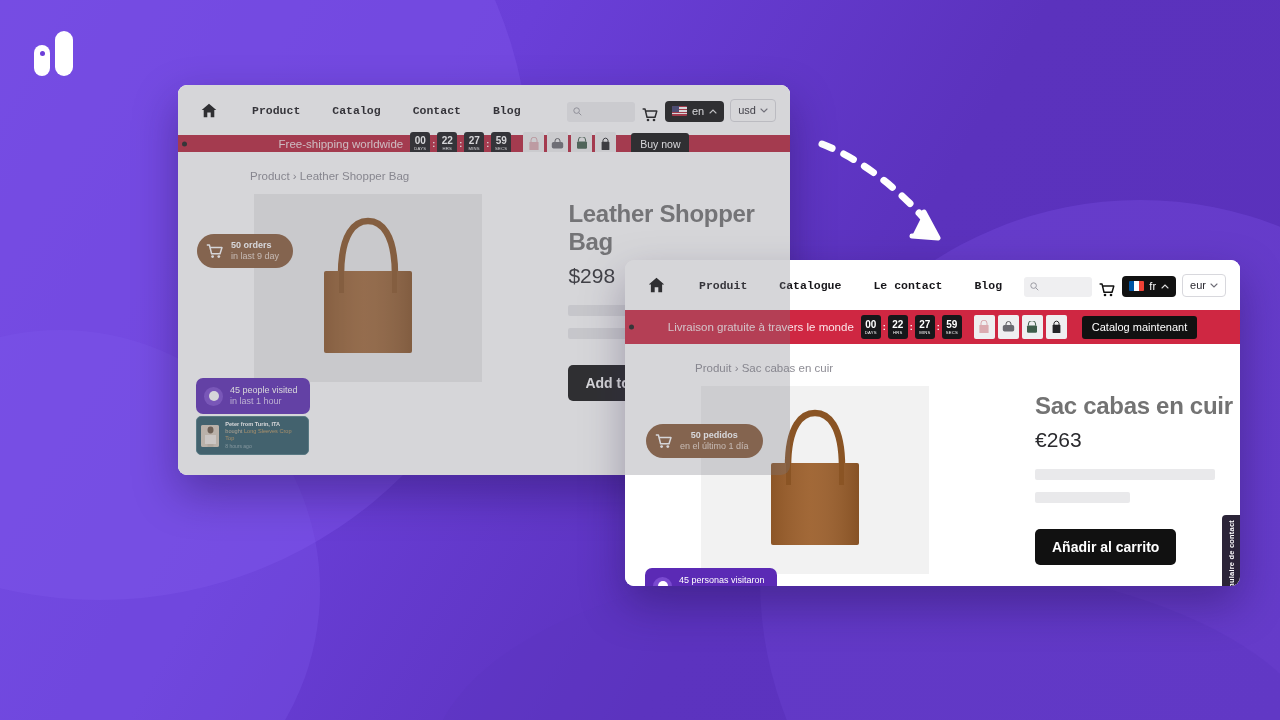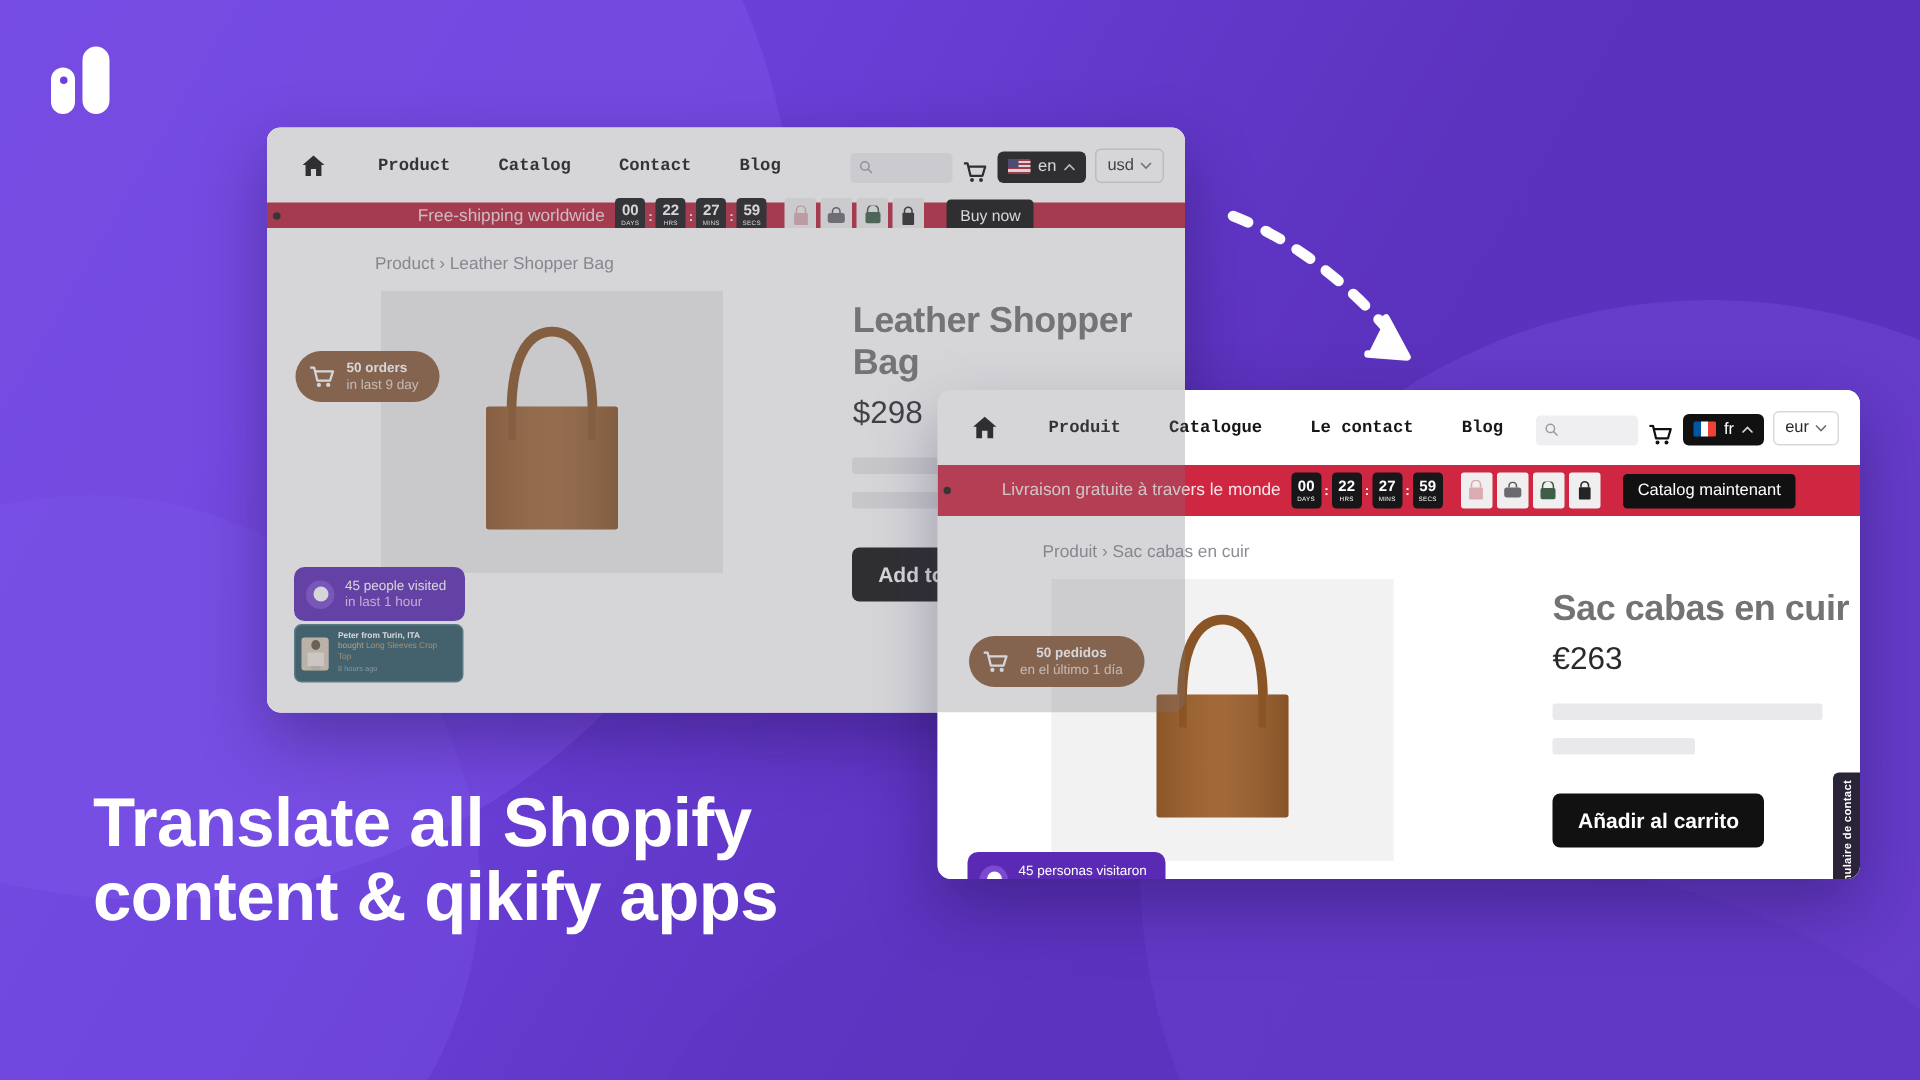--- a/index.html
+++ b/index.html
@@ -147,24 +147,20 @@
   <div class="bg-blob-c"></div>
   <div class="bg-blob-d"></div>
 
   <div class="logo">
     <div class="dotbar">
         <i></i>
       </div>
     <div class="bigbar"></div>
   </div>
 
-  <div class="headline">
-    <span>Translate all Shopify</span>
-    <span>content &amp; qikify apps</span>
-  </div>
 
   <svg class="arrow" viewBox="0 0 160 140">
     <path d="M14 24 C 55 40, 95 72, 124 108" stroke="#ffffff" stroke-width="7" stroke-linecap="round" fill="none" stroke-dasharray="11 13"></path>
     <path d="M116 92 L130 118 L104 116" fill="#ffffff" stroke="#ffffff" stroke-width="5" stroke-linejoin="round" stroke-linecap="round"></path>
   </svg>
 
   <div class="win win-a">
 
     <div class="nav" style="background:#fff;">
       <div class="home-ico">

